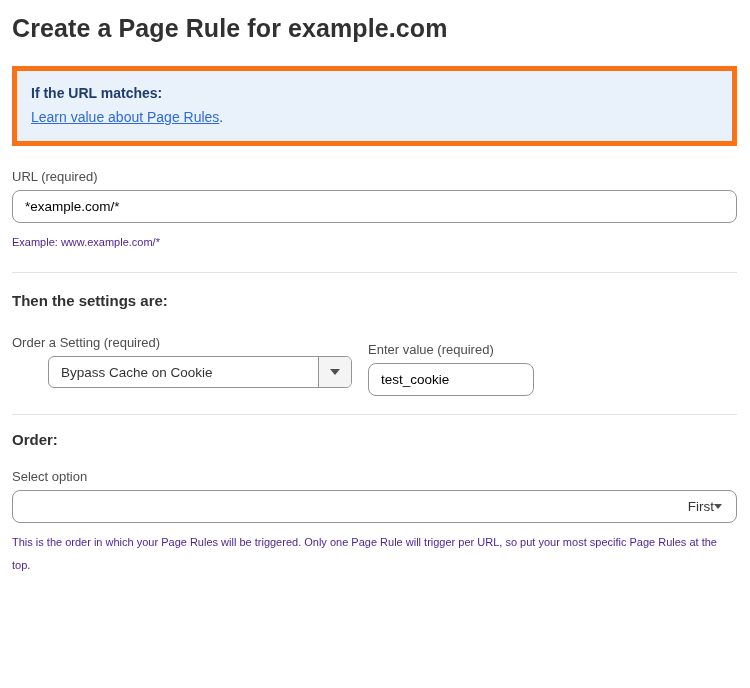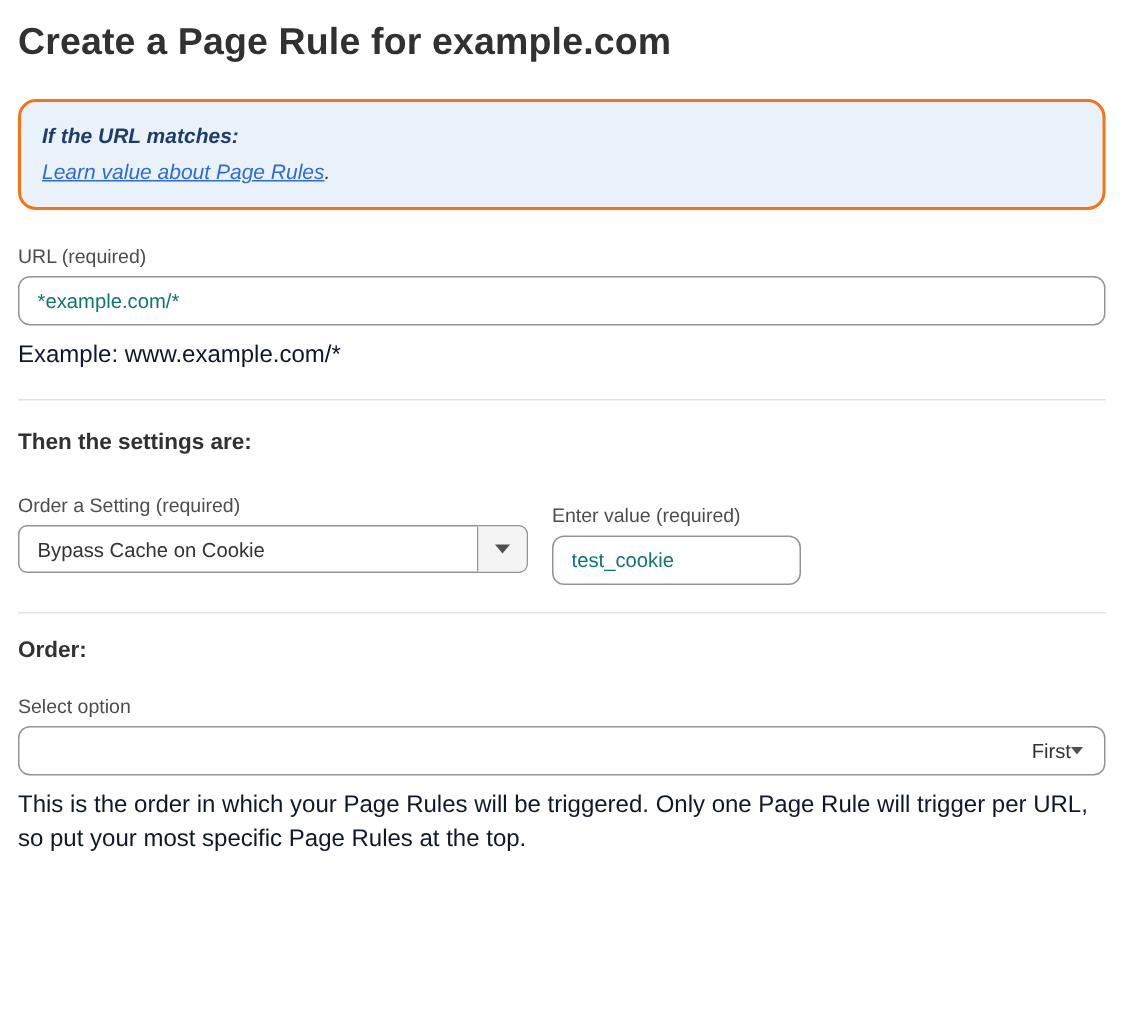--- a/index.html
+++ b/index.html
@@ -10,56 +10,55 @@
   }
   .container { padding: 14px 13px 12px 12px; box-sizing: border-box; }
 
   .page-title {
     font-size: 25px; font-weight: bold; color: #313131;
     margin: 0 0 23px 0; letter-spacing: 0.1px;
   }
 
   .info-box {
     background: #e9f2fb;
-    border: 2px solid #f97316;
-    border-radius: 12px;
+    border: 5px solid #f97316;
+    border-radius: 0;
     padding: 10px 14px 12px 14px;
     font-size: 14px; line-height: 24px;
     color: #1e3c6e;
     margin-bottom: 23px;
-    font-style: italic;
   }
   .info-heading { font-weight: bold; }
   .info-link { color: #2f6bd8; text-decoration: underline; cursor: pointer; }
   .info-link-suffix { color: #1e3c6e; }
 
   .field-label { font-size: 13px; color: #4d4d4d; margin-bottom: 6px; }
   .text-input {
     width: 100%; box-sizing: border-box; height: 33px;
     border: 1px solid #949494; border-radius: 8px;
-    padding: 0 12px; font-size: 13.5px; color: #0f766e;
+    padding: 0 12px; font-size: 13.5px; color: #000000;
     font-family: inherit; background: #fff; outline: none;
   }
-  .helper { font-size: 16px; color: #0f172a; margin-top: 8px; line-height: 23px; }
+  .helper { font-size: 11px; color: #4c1d95; margin-top: 8px; line-height: 23px; }
 
   .divider { border: none; border-top: 1px solid #e2e2e2; margin: 0; }
   .divider-1 { margin: 18px 0 19px 0; }
   .divider-2 { margin: 18px 0 16px 0; }
 
   .section-heading { font-size: 15px; font-weight: bold; color: #313131; margin: 0 0 26px 0; }
   .order-heading { margin-bottom: 21px; }
 
   .settings-row { display: flex; }
   .setting-col { width: 340px; }
   .value-col { margin-left: 16px; width: 166px; padding-top: 7px; }
 
   .custom-select {
     display: flex; align-items: stretch; height: 32px;
     border: 1px solid #949494; border-radius: 6px;
-    background: #fff; cursor: pointer; box-sizing: border-box;
+    background: #fff; cursor: pointer; box-sizing: border-box; margin-left: 36px;
   }
   .select-value { flex: 1; display: flex; align-items: center; padding: 0 12px; font-size: 13.5px; color: #333; }
   .select-arrow-seg {
     width: 32px; border-left: 1px solid #949494; background: #f4f4f4;
     display: flex; align-items: center; justify-content: center;
     border-radius: 0 5px 5px 0;
   }
   .tri {
     width: 0; height: 0;
     border-left: 5px solid transparent; border-right: 5px solid transparent;

